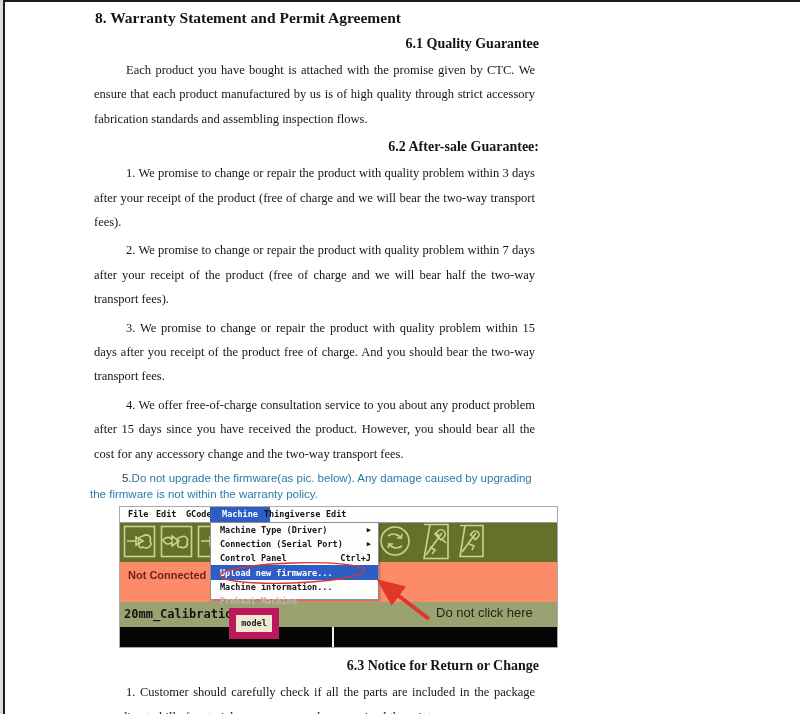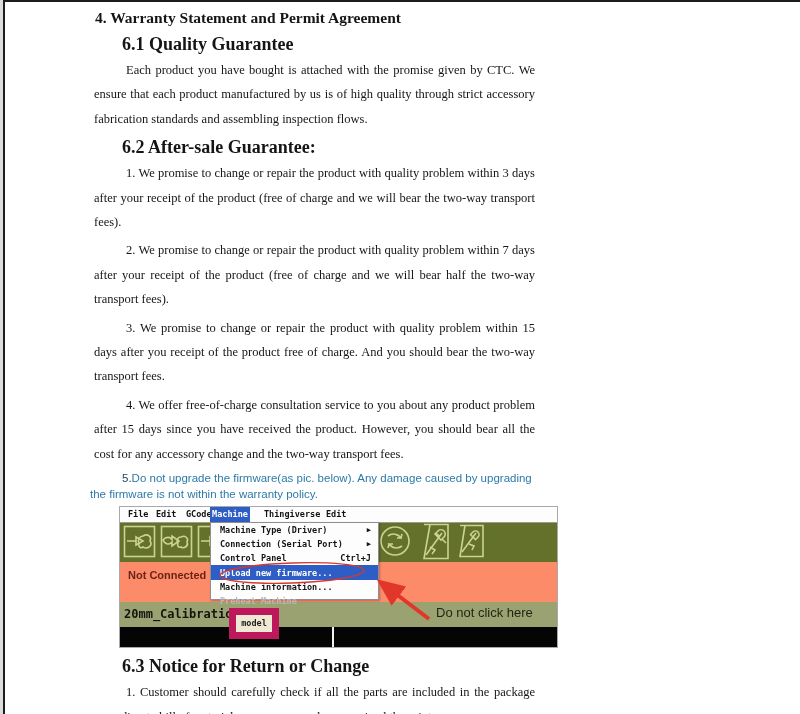--- a/index.html
+++ b/index.html
@@ -6,38 +6,38 @@
   body{
     width:800px;height:714px;position:relative;overflow:hidden;
     background:#ffffff;font-family:"Liberation Serif", serif;color:#151515;
   }
   .top-line{position:absolute;top:0;left:0;width:800px;height:2px;background:#1c1c1c;}
   .left-edge{position:absolute;left:0;top:0;width:3px;height:714px;background:#dcdcdc;}
   .left-line{position:absolute;left:3px;top:0;width:2px;height:714px;background:#1c1c1c;}
 
   .doc{position:absolute;left:90px;top:6px;width:449px;font-size:12.5px;line-height:24.4px;text-align:justify;}
   .doc-title{font-size:15.5px;font-weight:bold;margin:2px 0 6px 5px;line-height:20px;text-align:left;}
-  .sub-heading{font-size:18px;font-weight:bold;margin:4px 0 2px 0;line-height:20px;text-indent:32px;text-align:left;}
+  .sub-heading{font-size:14px;font-weight:bold;margin:4px 0 2px 0;line-height:20px;text-indent:32px;text-align:right;}
   .sub-heading.h62{margin-top:6px;}
   .sub-heading.h63{margin-top:8px;}
   .bodyp{margin:4px;text-indent:32px;}
   .warn{margin:4px 0 0 0;font-family:"Liberation Sans", sans-serif;font-size:11.5px;line-height:16px;
         color:#2d7aa8;text-indent:32px;text-align:left;}
   .warn .warn-num{color:#1d3f58;}
 
   
   .figure{
     position:relative;margin:4px 0 0 29px;width:437px;height:140px;text-align:left;text-indent:0;
     font-family:"DejaVu Sans Mono", monospace;border:1px solid #a9a9a9;box-sizing:content-box;
     line-height:normal;
   }
   .menubar{position:absolute;left:0;top:0;width:437px;height:15px;background:#fdfdfd;border-bottom:1px solid #9a9a9a;}
   .menubar .mitem{position:absolute;top:0;height:15px;line-height:15px;font-size:8.5px;font-weight:bold;color:#111;}
   .mitem.m-file{left:8px;}  .mitem.m-edit{left:36px;} .mitem.m-gcode{left:66px;}
-  .mitem.m-machine{left:90px;width:40px;text-align:center;background:#2e5ec5;color:#fff;}
+  .mitem.m-machine{left:90px;width:60px;text-align:center;background:#2e5ec5;color:#fff;}
   .mitem.m-thing{left:144px;} .mitem.m-help{left:206px;}
 
   .toolbar{position:absolute;left:0;top:15px;width:437px;height:40px;background:#64712b;}
   .tool-icon{position:absolute;}
   .salmonbar{position:absolute;left:0;top:55px;width:437px;height:40px;background:#fc8b6a;}
   .not-connected{position:absolute;left:8px;top:7px;font-family:"Liberation Sans", sans-serif;
                  font-size:11px;font-weight:bold;color:#6b2318;}
   .statusband{position:absolute;left:0;top:95px;width:437px;height:25px;background:#9ba272;}
   .model-file{position:absolute;left:4px;top:5px;font-size:12px;font-weight:bold;color:#15150f;}
   .do-not-click{position:absolute;left:316px;top:3px;font-family:"Liberation Sans", sans-serif;
@@ -61,21 +61,21 @@
   .icon-stroke{stroke:#ccd38f;fill:none;stroke-width:1.6;}
 </style>
 </head>
 <body>
 
 <div class="top-line"></div>
 <div class="left-edge"></div>
 <div class="left-line"></div>
 
 <div class="doc">
-  <div class="doc-title">4. Warranty Statement and Permit Agreement</div>
+  <div class="doc-title">8. Warranty Statement and Permit Agreement</div>
 
   <div class="sub-heading">6.1 Quality Guarantee</div>
   <p class="bodyp">Each product you have bought is attached with the promise given by CTC. We ensure that each product manufactured by us is of high quality through strict accessory fabrication standards and assembling inspection flows.</p>
 
   <div class="sub-heading h62">6.2 After-sale Guarantee:</div>
   <p class="bodyp">1. We promise to change or repair the product with quality problem within 3 days after your receipt of the product (free of charge and we will bear the two-way transport fees).</p>
   <p class="bodyp">2. We promise to change or repair the product with quality problem within 7 days after your receipt of the product (free of charge and we will bear half the two-way transport fees).</p>
   <p class="bodyp">3. We promise to change or repair the product with quality problem within 15 days after you receipt of the product free of charge. And you should bear the two-way transport fees.</p>
   <p class="bodyp">4. We offer free-of-charge consultation service to you about any product problem after 15 days since you have received the product. However, you should bear all the cost for any accessory change and the two-way transport fees.</p>
 

